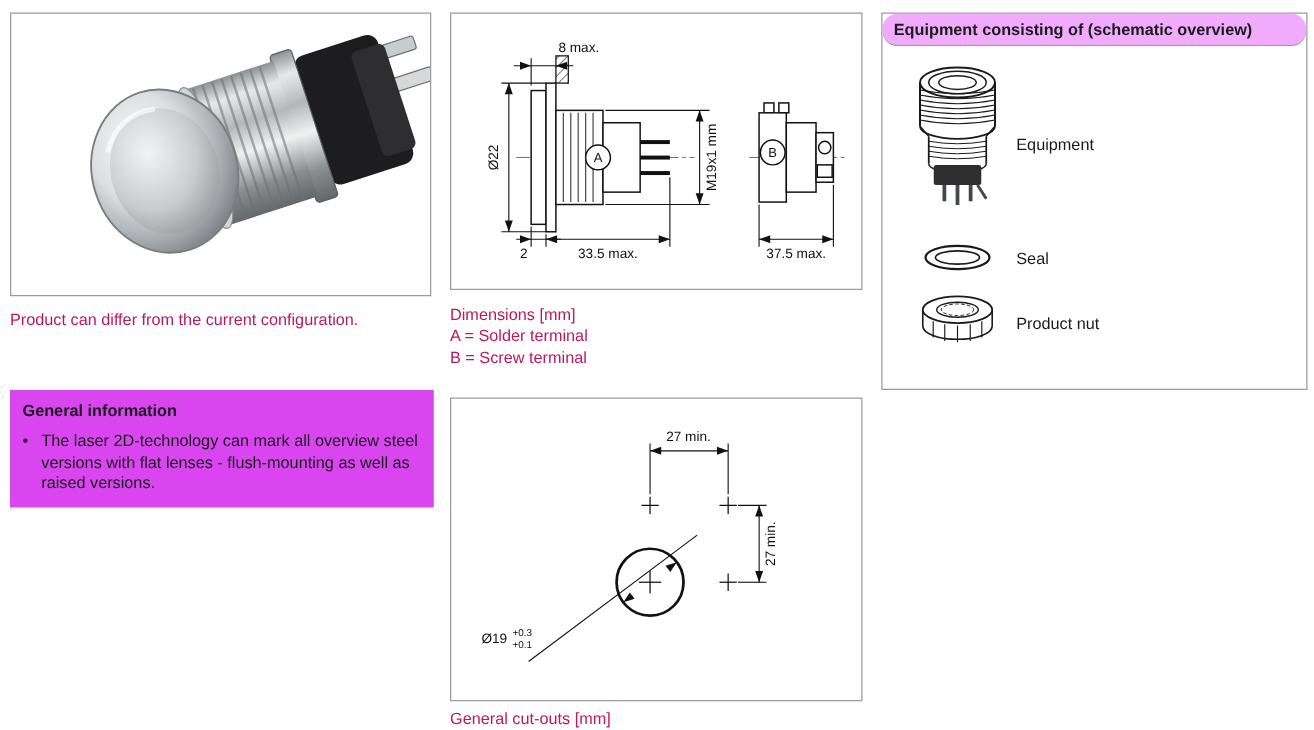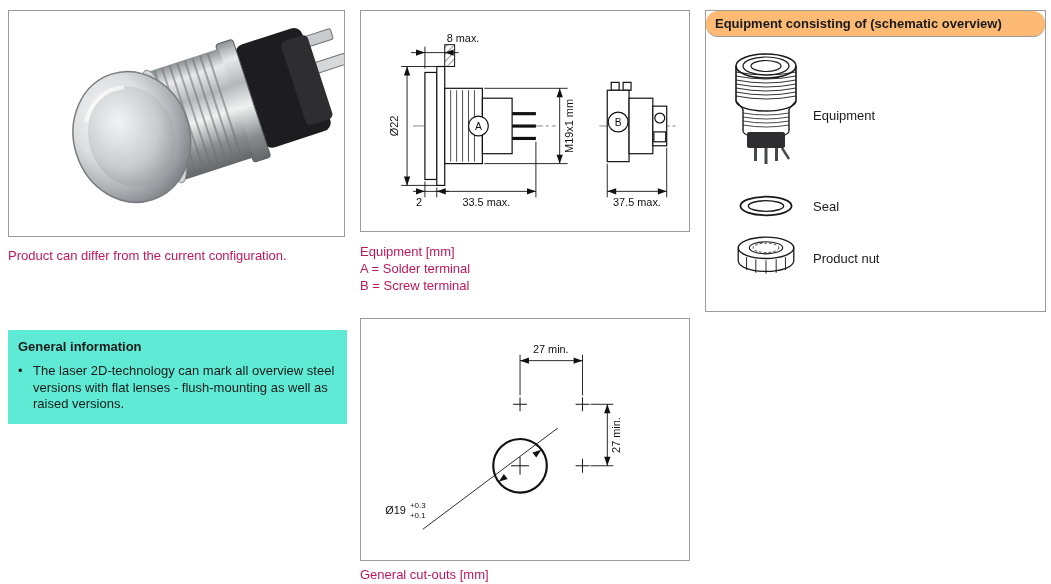--- a/index.html
+++ b/index.html
@@ -13,37 +13,37 @@
   }
   .abs { position: absolute; }
   .box { border: 1px solid #9b9b9b; background: #fff; }
   .caption { font-size: 13px; line-height: 17px; color: #be185d; }
 
   
   .photo-box   { left: 8px;  top: 10px;  width: 337px; height: 227px; }
   .photo-box svg { display: block; width: 100%; height: 100%; }
   .photo-caption { left: 8px; top: 247px; width: 339px; }
 
-  .general-info { left: 8px; top: 330px; width: 339px; background: #5eead4; padding: 9px 10px 11px 10px; }
+  .general-info { left: 8px; top: 312px; width: 339px; background: #d946ef; padding: 9px 10px 11px 10px; }
   .gi-title { font-size: 13px; font-weight: bold; margin-bottom: 9px; }
   .gi-item  { display: flex; font-size: 13px; line-height: 16.5px; }
   .gi-bullet { width: 15px; flex: 0 0 15px; }
 
   
   .dim-box   { left: 360px; top: 10px;  width: 330px; height: 222px; }
   .dim-box svg, .mount-box svg { display: block; width: 100%; height: 100%; }
   .dim-caption { left: 360px; top: 243px; width: 330px; }
   .mount-box { left: 360px; top: 318px; width: 330px; height: 243px; }
   .mount-caption { left: 360px; top: 566px; width: 330px; }
 
   svg text { font-family: "Liberation Sans", sans-serif; fill: #111; }
 
   
   .equipment { left: 705px; top: 10px; width: 341px; border: 1px solid #9b9b9b; background: #fff; }
-  .equip-header { background: #fdba74; border-bottom: 1px solid #9b9b9b; font-size: 13px; font-weight: bold; padding: 5px 9px; border-radius: 12px; }
+  .equip-header { background: #f0abfc; border-bottom: 1px solid #9b9b9b; font-size: 13px; font-weight: bold; padding: 5px 9px; border-radius: 12px; }
   .equip-body { padding: 14px 10px 16px 12px; }
   .equip-row { display: flex; align-items: center; margin-bottom: 12px; }
   .equip-icon-cell { width: 95px; flex: 0 0 95px; display: flex; justify-content: center; }
   .equip-label { font-size: 13px; }
   .equip-note { font-size: 13px; line-height: 17px; margin-top: 20px; padding-right: 4px; }
 </style>
 </head>
 <body>
 
 <figure class="abs box photo-box">
@@ -181,21 +181,21 @@
     <text transform="translate(213,116) rotate(-90)" text-anchor="middle" font-size="11">M19x1 mm</text>
     <text x="58" y="197" text-anchor="middle" font-size="11">2</text>
     <text x="126" y="197" text-anchor="middle" font-size="11">33.5 max.</text>
     <text x="278" y="197" text-anchor="middle" font-size="11">37.5 max.</text>
     <text x="118" y="119.8" text-anchor="middle" font-size="10.5">A</text>
     <text x="259" y="115.8" text-anchor="middle" font-size="10.5">B</text>
   </svg>
 </figure>
 
 <div class="abs caption dim-caption">
-  <div>Equipment [mm]</div>
+  <div>Dimensions [mm]</div>
   <div>A = Solder terminal</div>
   <div>B = Screw terminal</div>
 </div>
 
 <figure class="abs box mount-box">
   <svg viewBox="0 0 330 243" aria-hidden="true">
     <defs>
         <path id="ahm" d="M0,0 L9,3.2 L9,-3.2 Z" fill="#111"></path>
       </defs>
 

